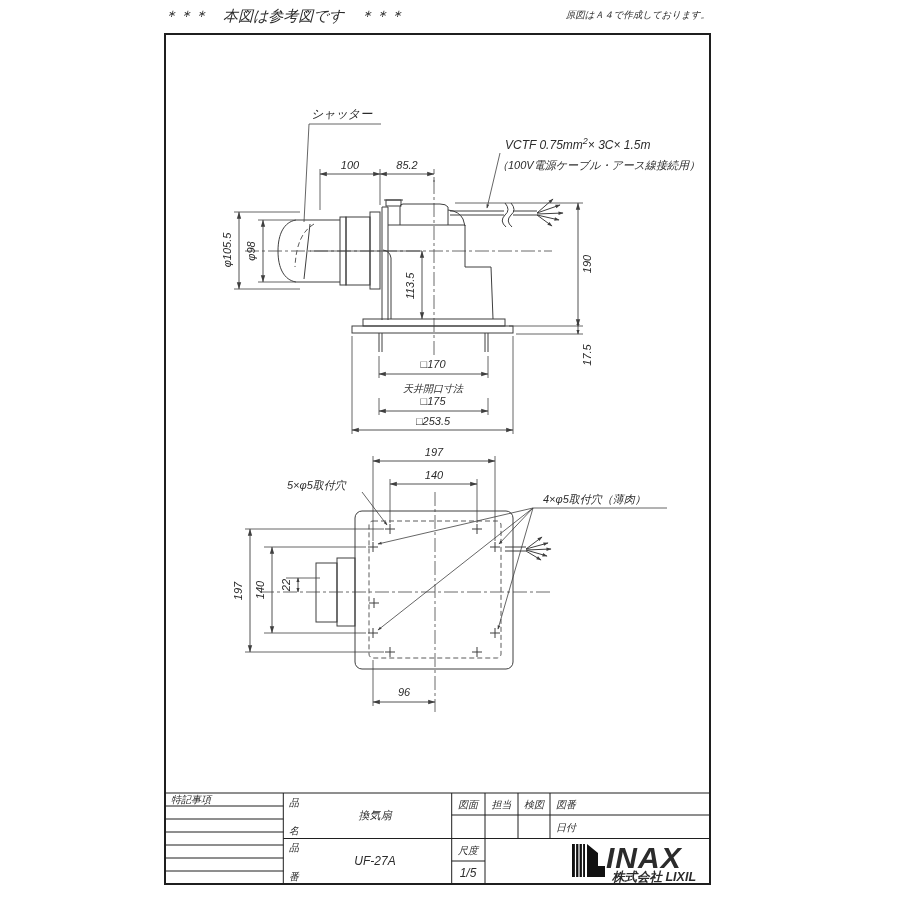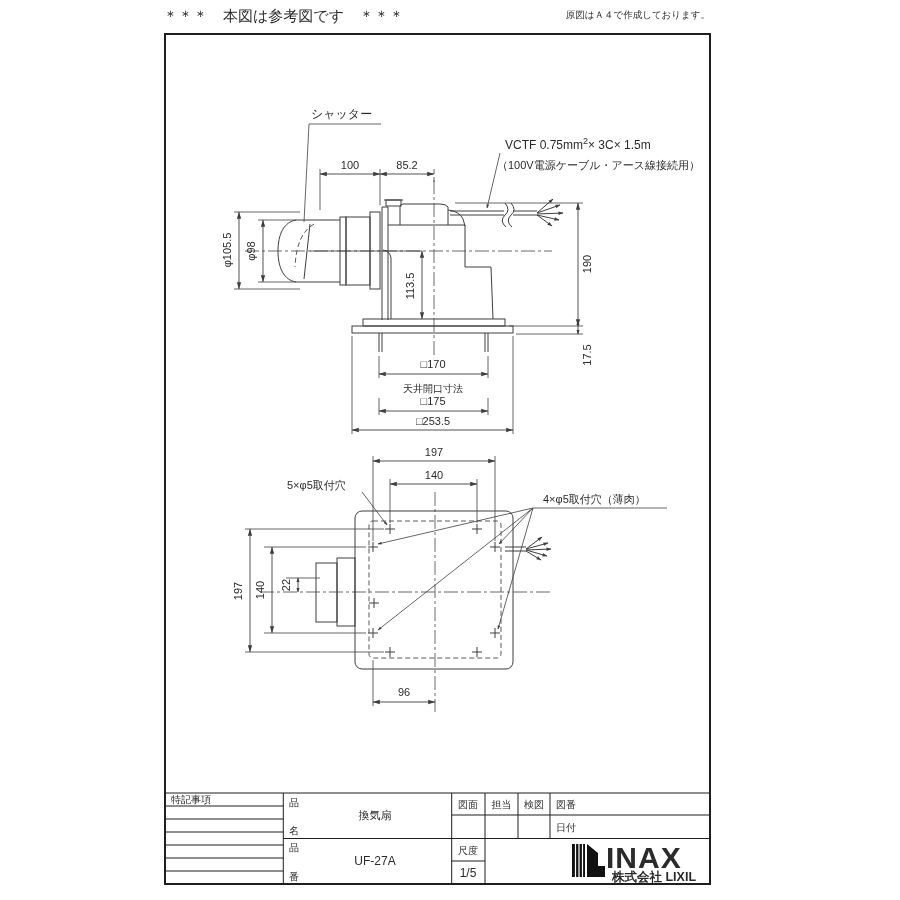--- a/index.html
+++ b/index.html
@@ -1,17 +1,17 @@
 <!DOCTYPE html>
 <html><head>
 <meta charset="utf-8">
 <style>
   html,body{margin:0;padding:0;background:#ffffff;}
   #app{position:relative;width:900px;height:900px;background:#ffffff;overflow:hidden;
-       font-family:"Liberation Sans",sans-serif;}
+       font-family:"Liberation Sans",sans-serif;font-style:italic;}
   svg{position:absolute;left:0;top:0;}
   .ln{stroke:#3f3f3f;stroke-width:1;fill:none;}
   .hid{stroke:#5a5a5a;stroke-width:1;fill:none;stroke-dasharray:5 3;}
   .cl{stroke:#5a5a5a;stroke-width:0.9;fill:none;stroke-dasharray:14 3 3 3;}
   .dim{stroke:#3f3f3f;stroke-width:0.9;fill:none;}
   .ext{stroke:#3f3f3f;stroke-width:0.8;fill:none;}
   .frame{stroke:#1f1f1f;stroke-width:2;fill:none;}
   .tb{stroke:#1f1f1f;stroke-width:1;fill:none;}
   .txt{fill:#2b2b2b;font-family:"Liberation Sans",sans-serif;}
   .t11{font-size:11px;}

